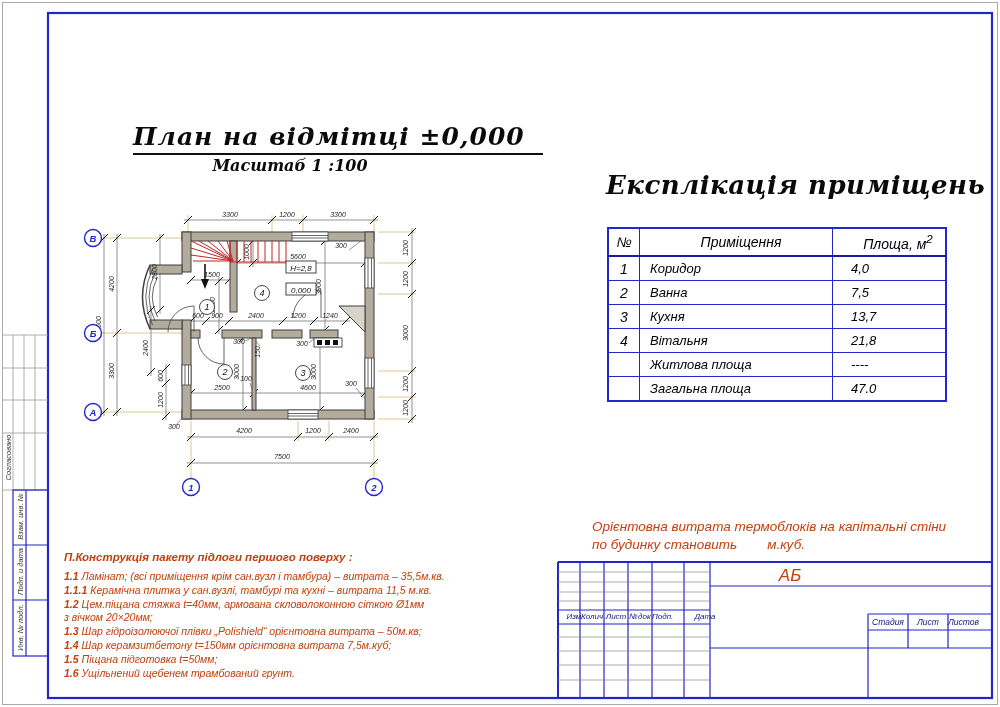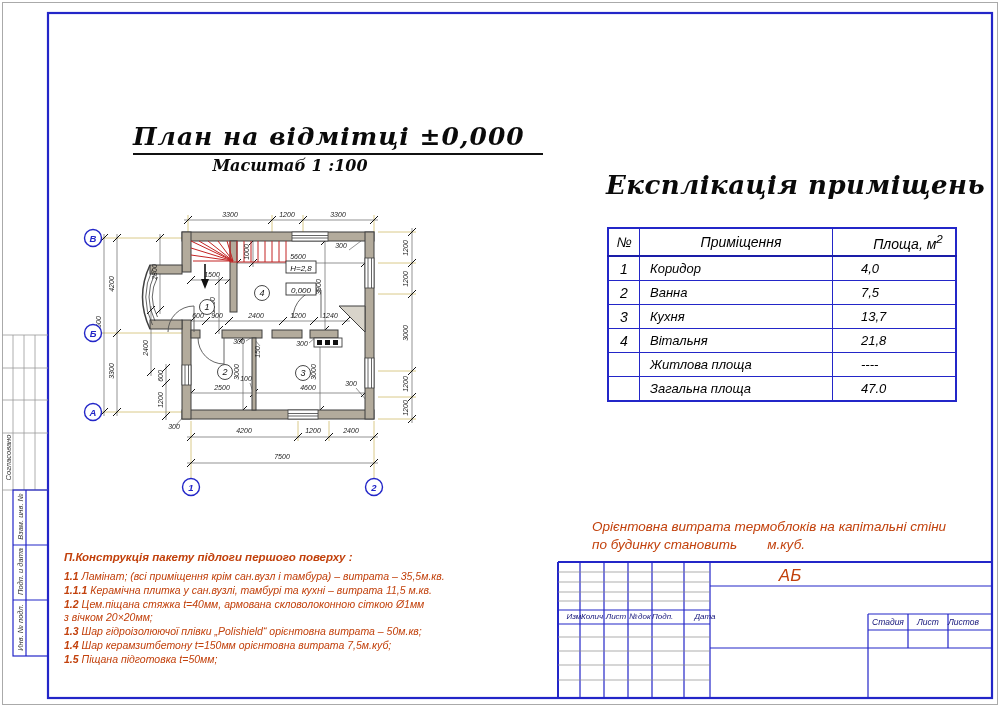--- a/index.html
+++ b/index.html
@@ -15,21 +15,21 @@
   
   #expl-heading{left:606px;top:170px;width:312px;font-size:26px;letter-spacing:.5px;white-space:nowrap;}
   #expl-table{left:607px;top:227px;border-collapse:collapse;table-layout:fixed;}
   #expl-table th,#expl-table td{border:1.2px solid #2326c8;font-style:italic;
       font-weight:normal;padding:0 0 0 8px;text-align:left;overflow:hidden;white-space:nowrap;}
   #expl-table{border:2.5px solid #2326c8;}
   #expl-table thead th{border-bottom:2px solid #1a1da8;text-align:center;font-size:14px;height:26px;padding:0;}
   #expl-table td{font-size:13px;height:23px;}
   #expl-table .c-num{width:30px;text-align:center;padding:0;font-size:14px;}
   #expl-table .c-name{width:182px;padding-left:10px;}
-  #expl-table .c-area{width:94px;padding-left:28px;}
+  #expl-table .c-area{width:94px;padding-left:18px;}
   
   #notes{left:64px;top:551px;width:380px;}
   #notes .nh{font-size:11.5px;font-weight:bold;margin-bottom:7px;}
   .note-line{font-size:10.5px;line-height:13.8px;white-space:nowrap;}
   .note-line b{font-size:10.5px;}
   
   .stamp-note{left:592px;font-size:13.5px;white-space:pre;}
   .stamp-small{font-size:8px;text-align:center;color:#15157a;}
   .stage-small{font-size:8.5px;text-align:center;color:#15157a;}
   #code-ab{left:740px;top:566px;width:100px;text-align:center;font-size:17px;}
@@ -296,20 +296,21 @@
 <div class="abs arch" id="notes">
   <div class="nh">П.Конструкція пакету підлоги першого поверху :</div>
   <div>
       <div class="note-line"><b>1.1</b> Ламінат; (всі приміщення крім сан.вузл і тамбура) –  витрата – 35,5м.кв.</div>
       <div class="note-line"><b>1.1.1</b> Керамічна плитка у сан.вузлі, тамбурі та кухні –  витрата 11,5 м.кв.</div>
       <div class="note-line"><b>1.2</b> Цем.піщана стяжка t=40мм, армована скловолоконною сіткою Ø1мм</div>
       <div class="note-line"><b></b> з вічком 20×20мм;</div>
       <div class="note-line"><b>1.3</b> Шар гідроізолюючої плівки „Polishield“ орієнтовна витрата – 50м.кв;</div>
       <div class="note-line"><b>1.4</b> Шар керамзитбетону t=150мм орієнтовна витрата 7,5м.куб;</div>
       <div class="note-line"><b>1.5</b> Піщана підготовка t=50мм;</div>
+      <div class="note-line"><b>1.6</b> Ущільнений щебенем трамбований грунт.</div>
     </div>
 </div>
 
 <div class="abs arch stamp-note" style="top:519px;">Орієнтовна витрата термоблоків на капітальні стіни</div>
 <div class="abs arch stamp-note" style="top:537px;">по будинку становить        м.куб.</div>
 
 <div class="abs arch" id="code-ab">АБ</div>
 
 <div class="abs arch stamp-small" style="left:558px;top:612px;width:34px;">Изм.</div>
 <div class="abs arch stamp-small" style="left:580px;top:612px;width:24px;">Колич</div>

